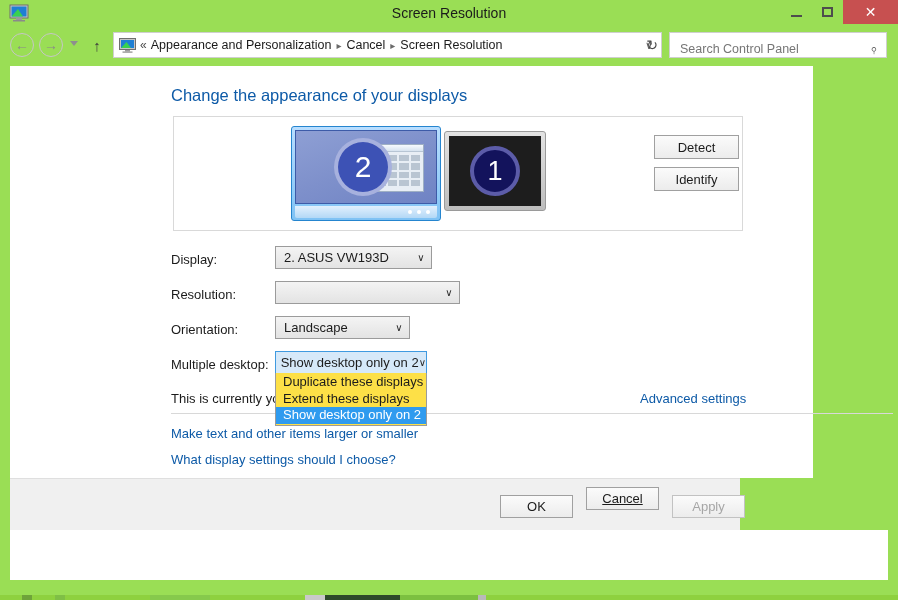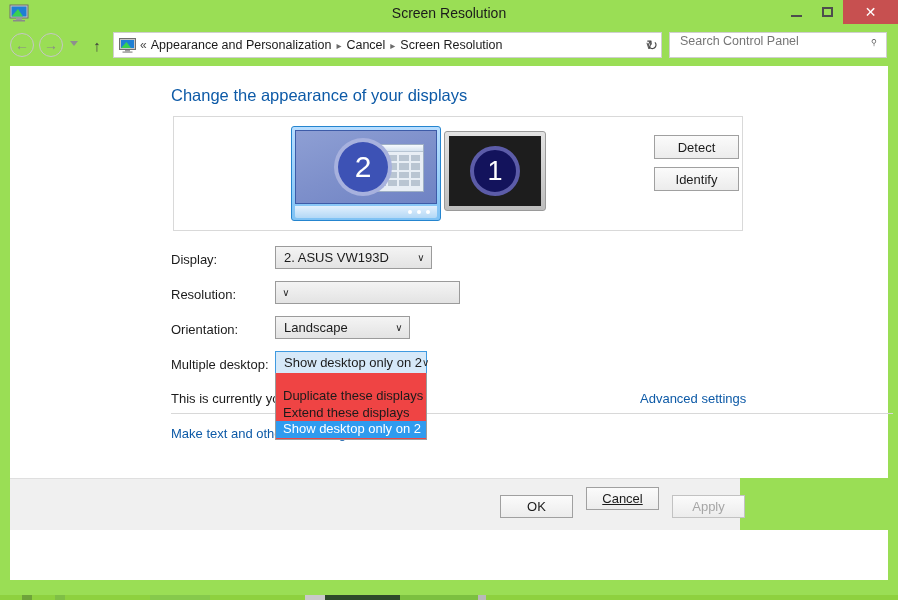--- a/index.html
+++ b/index.html
@@ -173,21 +173,21 @@
     color: #4a4a4a;
     font-size: 14px;
   }
   #searchbox {
     position: absolute;
     left: 669px; top: 4px;
     width: 218px; height: 26px;
     background: #ffffff;
     border: 1px solid #cfcfcf;
     box-sizing: border-box;
-    display: flex; align-items: flex-start;
+    display: flex; align-items: flex-end;
   }
   #search-input {
     border: none;
     outline: none;
     flex: 1;
     margin-left: 8px;
     font-size: 12.5px;
     color: #6b6b6b;
     font-family: "Liberation Sans", sans-serif;
     background: transparent;
@@ -197,21 +197,21 @@
     margin-right: 9px;
     color: #4a4a4a;
     font-size: 13px;
     transform: rotate(-45deg);
   }
 
   
   #content {
     position: absolute;
     left: 10px; top: 66px;
-    width: 878px; height: 412px;
+    width: 803px; height: 412px;
     background: #ffffff;
     box-sizing: border-box;
     overflow: visible;
   }
   #page-title {
     position: absolute;
     left: 161px; top: 20px;
     font-size: 16.5px;
     color: #0d5aa7;
     font-family: "Liberation Sans", sans-serif;
@@ -386,20 +386,21 @@
     background: linear-gradient(#f4f4f4, #e3e3e3);
     border: 1px solid #9b9b9b;
     height: 23px;
     box-sizing: border-box;
     display: flex;
     align-items: center;
     font-size: 13px;
     color: #1b1b1b;
     font-family: "Liberation Sans", sans-serif;
     cursor: default;
+    justify-content: flex-end;
   }
   .combo .combo-text {
     padding-left: 8px;
     flex: 1;
     white-space: nowrap;
   }
   .combo .combo-arrow {
     width: 20px;
     text-align: center;
     font-size: 10px;
@@ -418,26 +419,26 @@
   
   #combo-multiple {
     left: 265px; top: 285px; width: 152px;
     background: #d6e9f9;
     border: 1px solid #3f9ae0;
   }
   #dropdown-list {
     position: absolute;
     left: 265px; top: 307px;
     width: 152px;
-    background: #ef4444;
+    background: #fde047;
     border: 1px solid #9b9b9b;
     border-top: none;
     box-sizing: border-box;
     z-index: 30;
-    padding: 15px 0 1px 0;
+    padding: 1px 0 1px 0;
   }
   .dropdown-item {
     font-size: 13px;
     color: #1b1b1b;
     padding: 0 4px 0 7px;
     height: 16.5px;
     line-height: 16.5px;
     white-space: nowrap;
     font-family: "Liberation Sans", sans-serif;
     cursor: default;
@@ -663,20 +664,21 @@
       <div class="dropdown-item">Extend these displays</div>
       <div class="dropdown-item selected">Show desktop only on 2</div>
     </div>
 
     <div id="main-display-note">This is currently your main display.</div>
     <a id="link-advanced" href="#">Advanced settings</a>
 
     <div id="separator"></div>
 
     <a class="pagelink" id="link-text-size" href="#">Make text and other items larger or smaller</a>
+    <a class="pagelink" id="link-what-settings" href="#">What display settings should I choose?</a>
   </div>
 
   <div id="buttonbar">
     <button class="btn" id="btn-ok">OK</button>
     <button class="btn" id="btn-cancel">Cancel</button>
     <button class="btn" id="btn-apply" disabled="">Apply</button>
   </div>
 
   <div id="window-bottom-fill"></div>
 </div>

